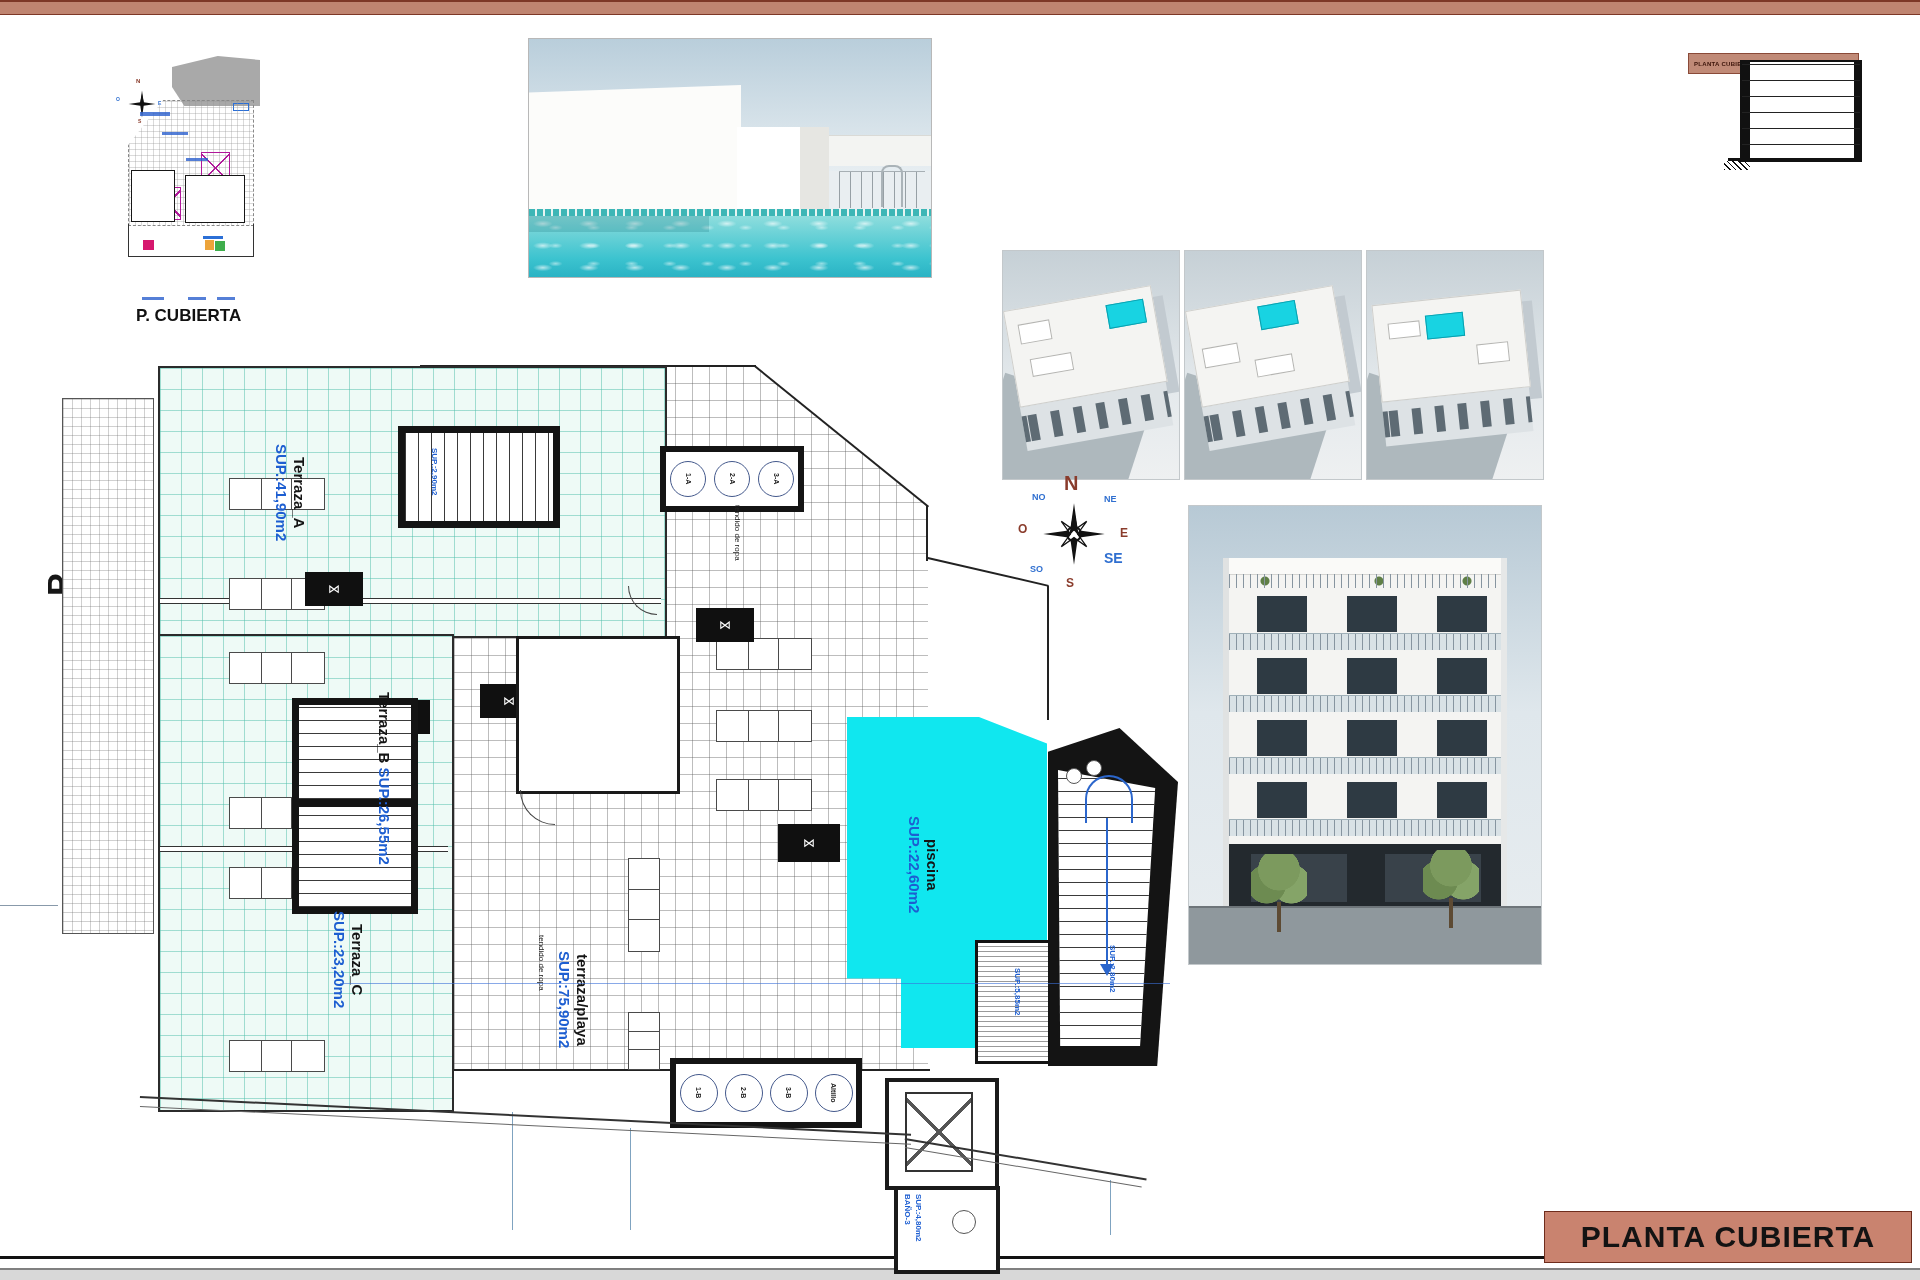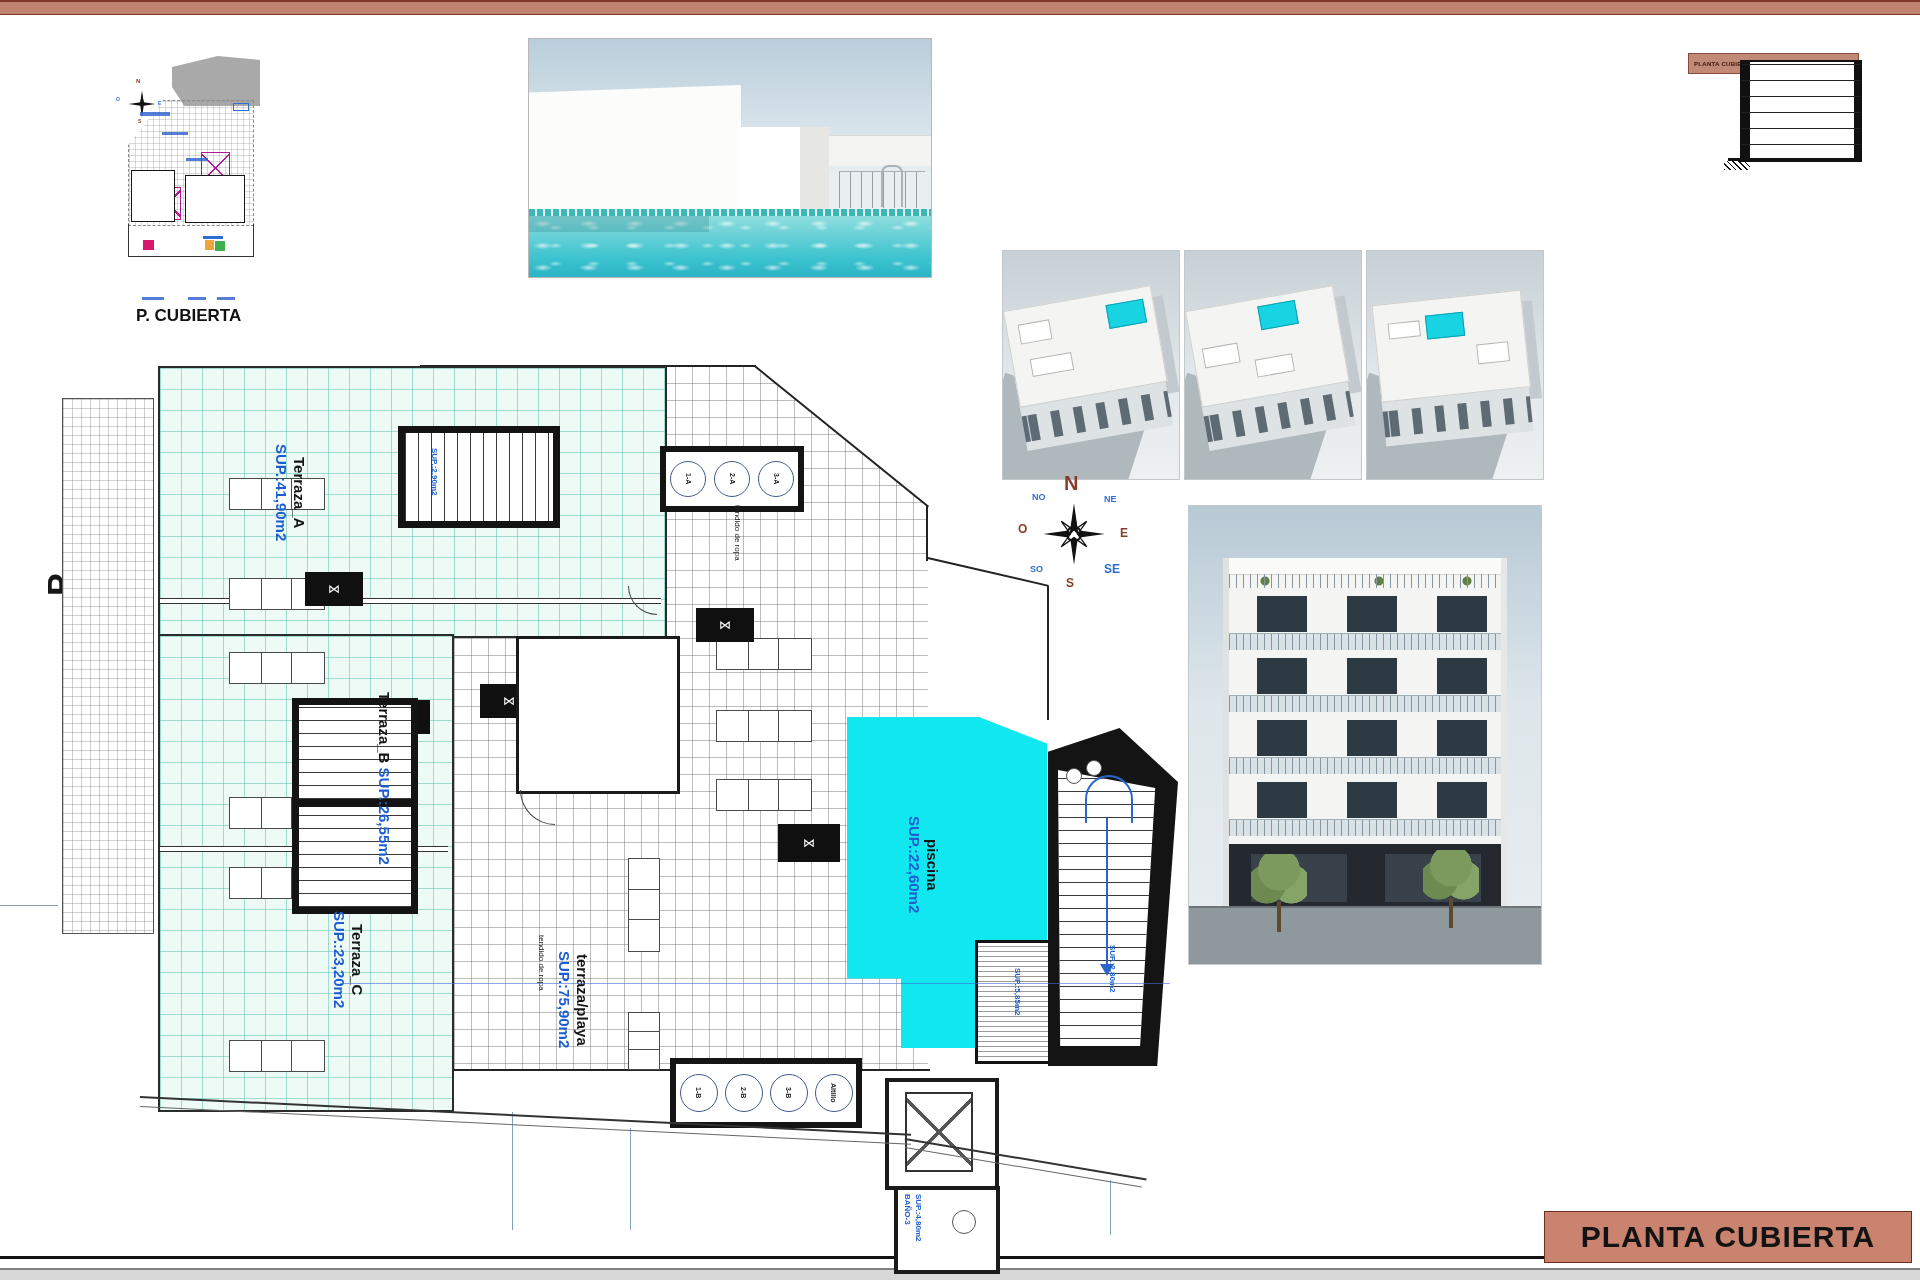--- a/index.html
+++ b/index.html
@@ -429,16 +429,16 @@
       <circle cx="50" cy="50" r="11" fill="none" stroke="#111" stroke-width="3"></circle>
       <path d="M50 12 L58 54 L50 44 L42 54 Z" fill="#111"></path>
     </svg>
     <span class="compass-letter c-card" style="left:52px;top:0;font-size:20px;">N</span>
     <span class="compass-letter c-card" style="left:108px;top:54px;font-size:12px;">E</span>
     <span class="compass-letter c-card" style="left:54px;top:104px;font-size:12px;">S</span>
     <span class="compass-letter c-card" style="left:6px;top:50px;font-size:12px;">O</span>
     <span class="compass-letter c-inter" style="left:20px;top:20px;font-size:9px;">NO</span>
     <span class="compass-letter c-inter" style="left:92px;top:22px;font-size:9px;">NE</span>
     <span class="compass-letter c-inter" style="left:18px;top:92px;font-size:9px;">SO</span>
-    <span class="compass-letter c-inter" style="left:92px;top:90px;font-size:12px;">SE</span>
+    <span class="compass-letter c-inter" style="left:92px;top:78px;font-size:14px;">SE</span>
   </div>
 
 </div>
 
 </body></html>

